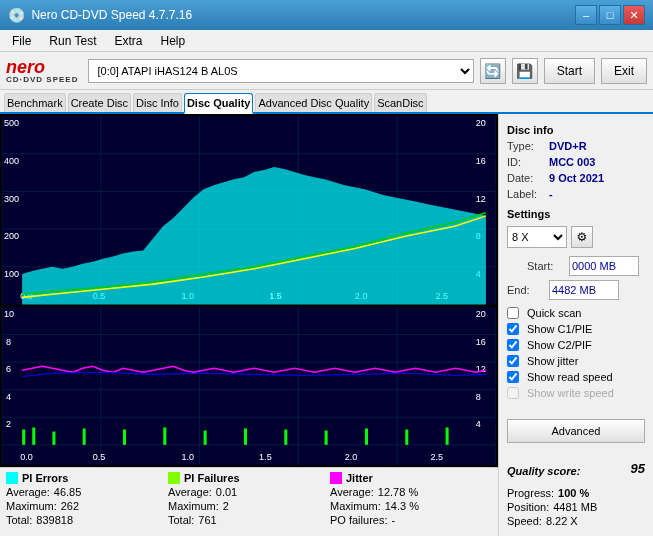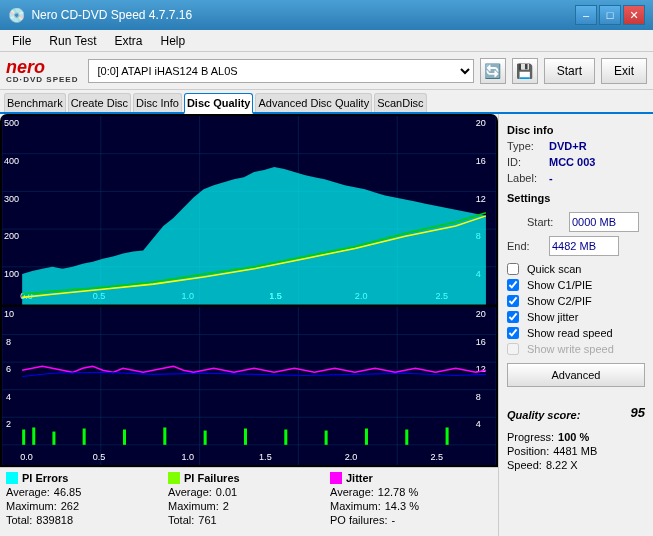--- a/index.html
+++ b/index.html
@@ -176,21 +176,21 @@
     }
     .checkbox-row input[type=checkbox] { width: 12px; height: 12px; }
 
     .advanced-btn {
       width: 100%;
       height: 24px;
       background: linear-gradient(to bottom, #fff, #e0e0e0);
       border: 1px solid #aaa;
       cursor: pointer;
       font-size: 11px;
-      margin-top: 4px;
+      margin-top: 16px;
     }
 
     .quality-score-label { font-weight: bold; margin-top: 6px; }
     .quality-score-value { font-weight: bold; color: #000; font-size: 13px; }
 
     
     .stats-row {
       background: #f0f0f0;
       border-top: 1px solid #ccc;
       display: flex;
@@ -268,21 +268,21 @@
   <div class="tab">Benchmark</div>
   <div class="tab">Create Disc</div>
   <div class="tab">Disc Info</div>
   <div class="tab active">Disc Quality</div>
   <div class="tab">Advanced Disc Quality</div>
   <div class="tab">ScanDisc</div>
 </div>
 
 <div class="main">
 
-  <div style="flex:1; display:flex; flex-direction:column; overflow:hidden;border-radius:7px;">
+  <div style="flex:1; display:flex; flex-direction:column; overflow:hidden;">
 
     <div class="chart-area" style="flex:1;">
 
       <div class="chart-top">
         <svg viewBox="0 0 490 185" preserveAspectRatio="none" xmlns="http://www.w3.org/2000/svg">
 
           <rect width="490" height="185" fill="#000030"></rect>
 
           <line x1="0" y1="0" x2="0" y2="185" stroke="#003366" stroke-width="0.5"></line>
           <line x1="98" y1="0" x2="98" y2="185" stroke="#003366" stroke-width="0.5"></line>
@@ -467,26 +467,36 @@
 
     <div class="info-row">
       <span class="info-label">Type:</span>
       <span class="info-value">DVD+R</span>
     </div>
     <div class="info-row">
       <span class="info-label">ID:</span>
       <span class="info-value">MCC 003</span>
     </div>
     <div class="info-row">
+      <span class="info-label">Date:</span>
+      <span class="info-value">9 Oct 2021</span>
+    </div>
+    <div class="info-row">
       <span class="info-label">Label:</span>
       <span class="info-value">-</span>
     </div>
 
     <div class="info-section-title">Settings</div>
 
+    <div class="settings-row">
+      <select class="settings-select">
+        <option>8 X</option>
+      </select>
+      <button class="settings-icon-btn">⚙</button>
+    </div>
 
     <div class="info-row" style="margin-top:4px; align-items:center;margin-left:20px;">
       <span class="info-label">Start:</span>
       <input class="mb-input" type="text" value="0000 MB" style="">
     </div>
     <div class="info-row" style="align-items:center;">
       <span class="info-label">End:</span>
       <input class="mb-input" type="text" value="4482 MB" style="">
     </div>
 

